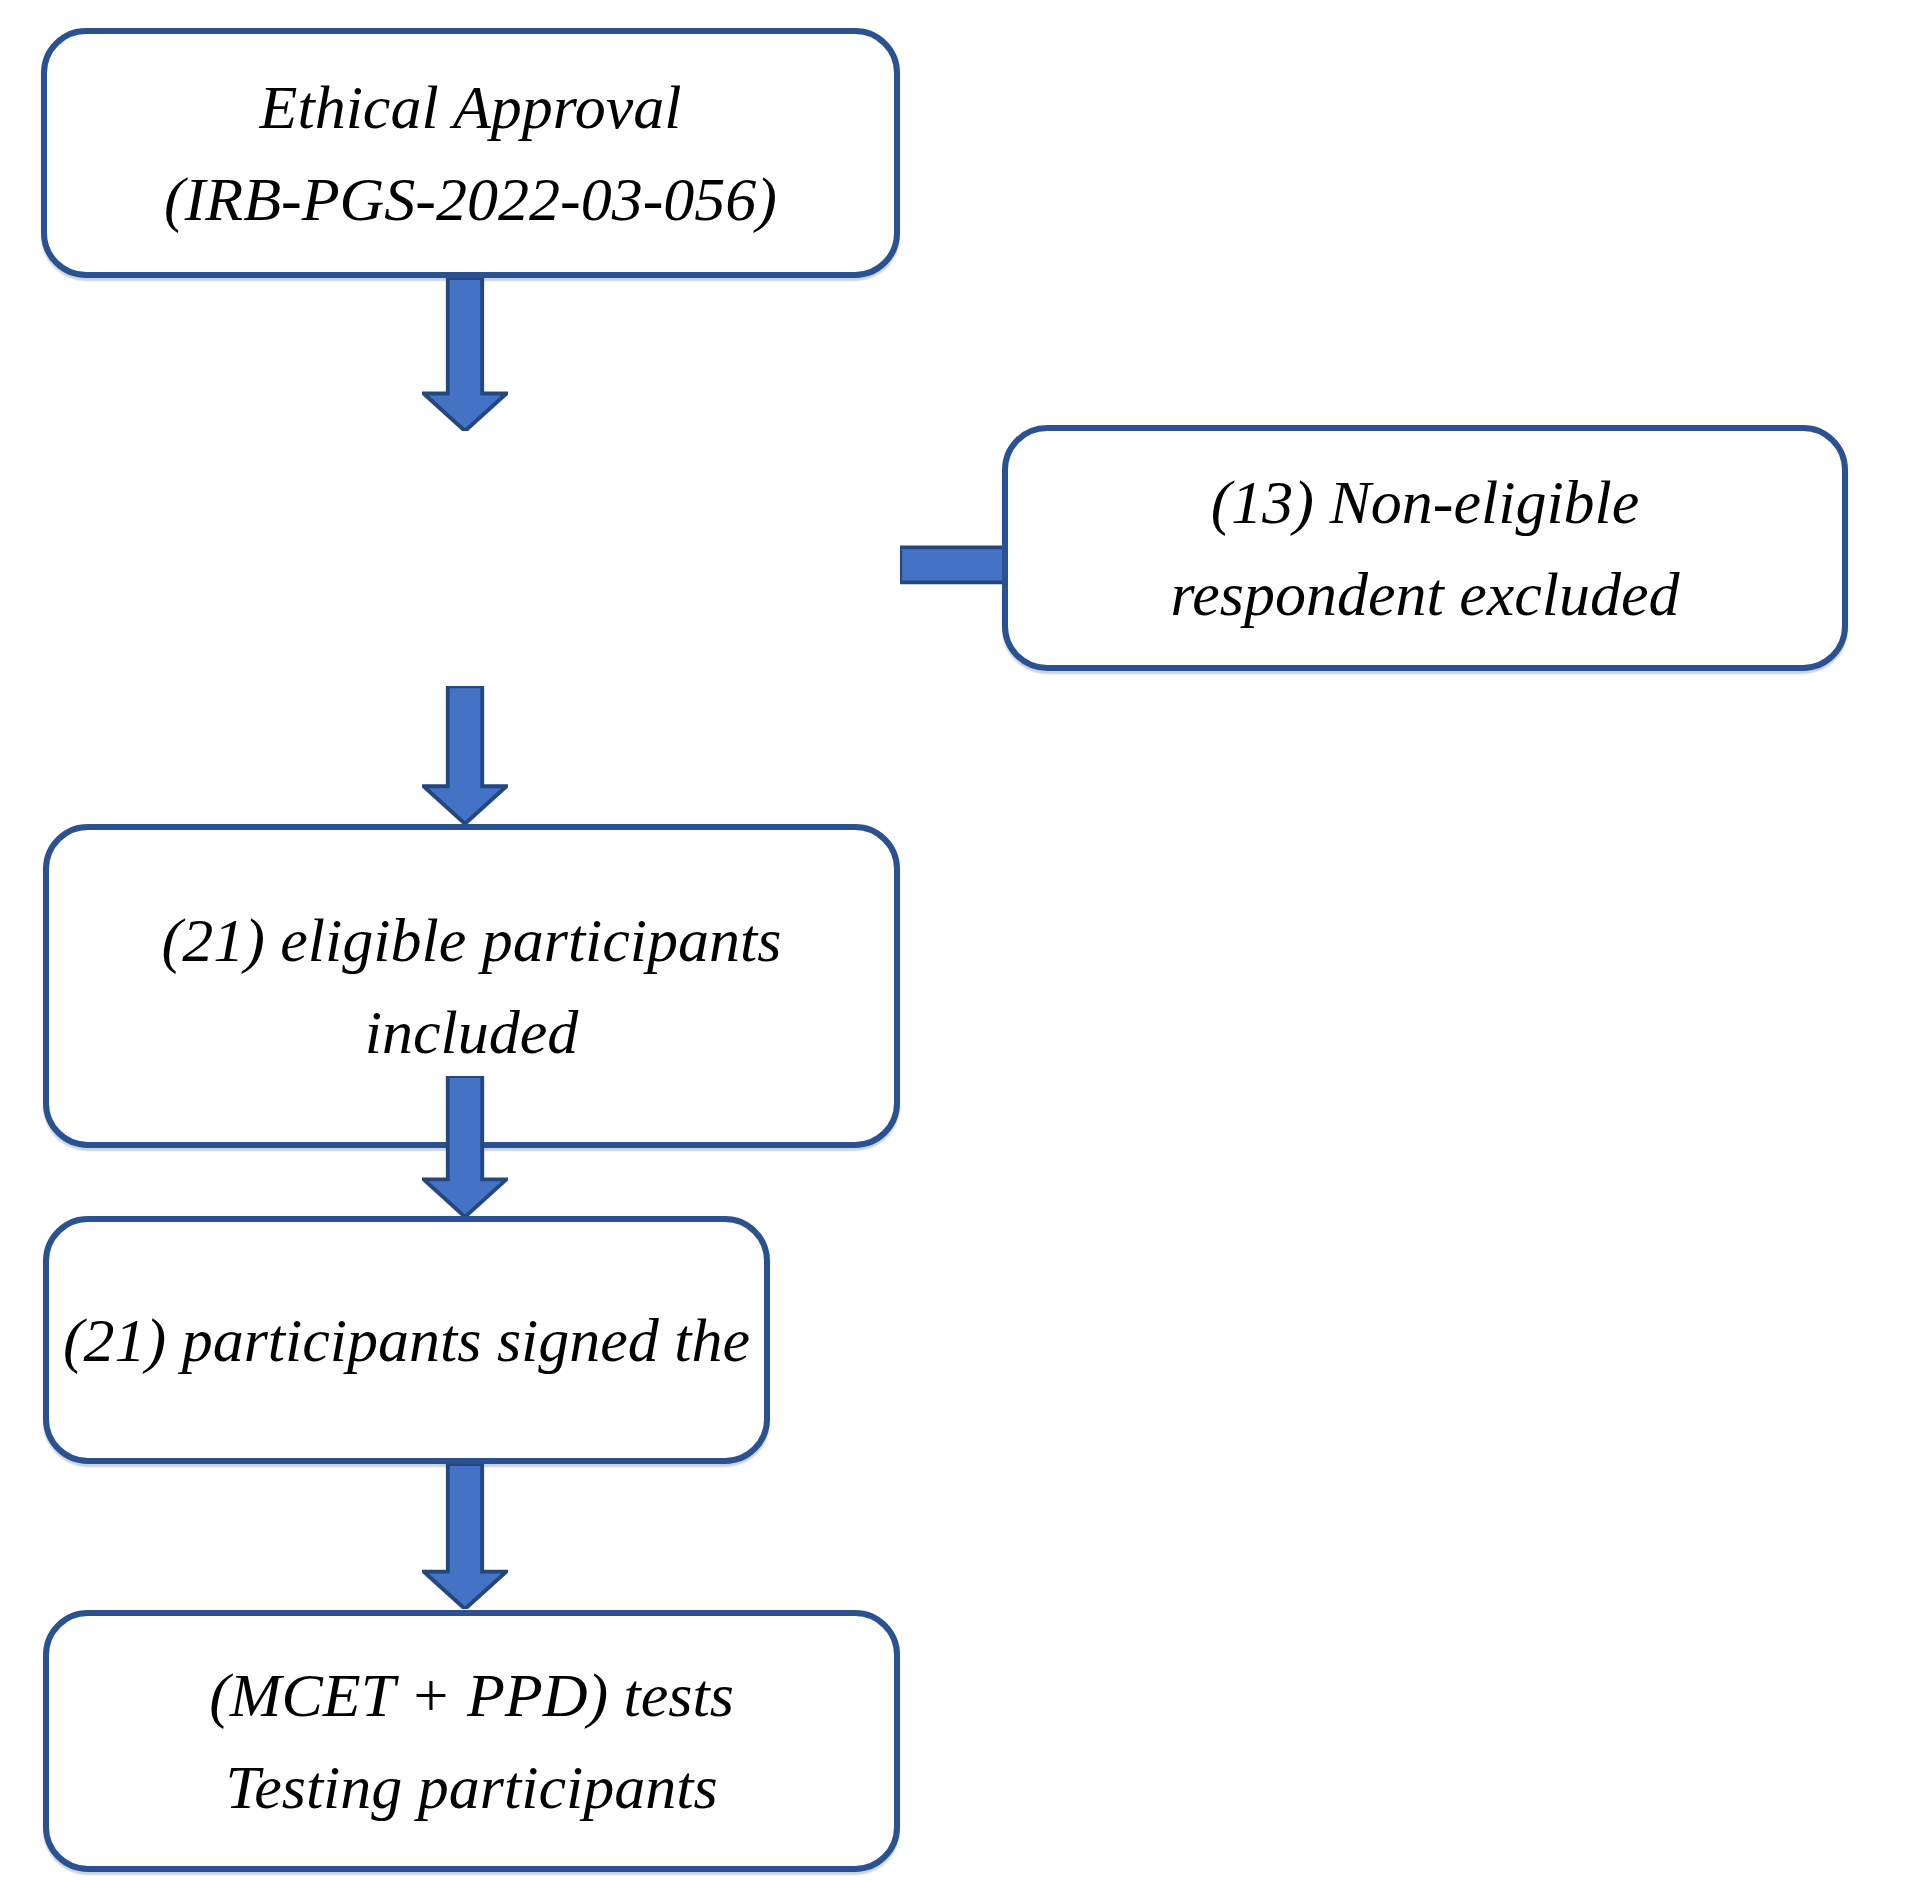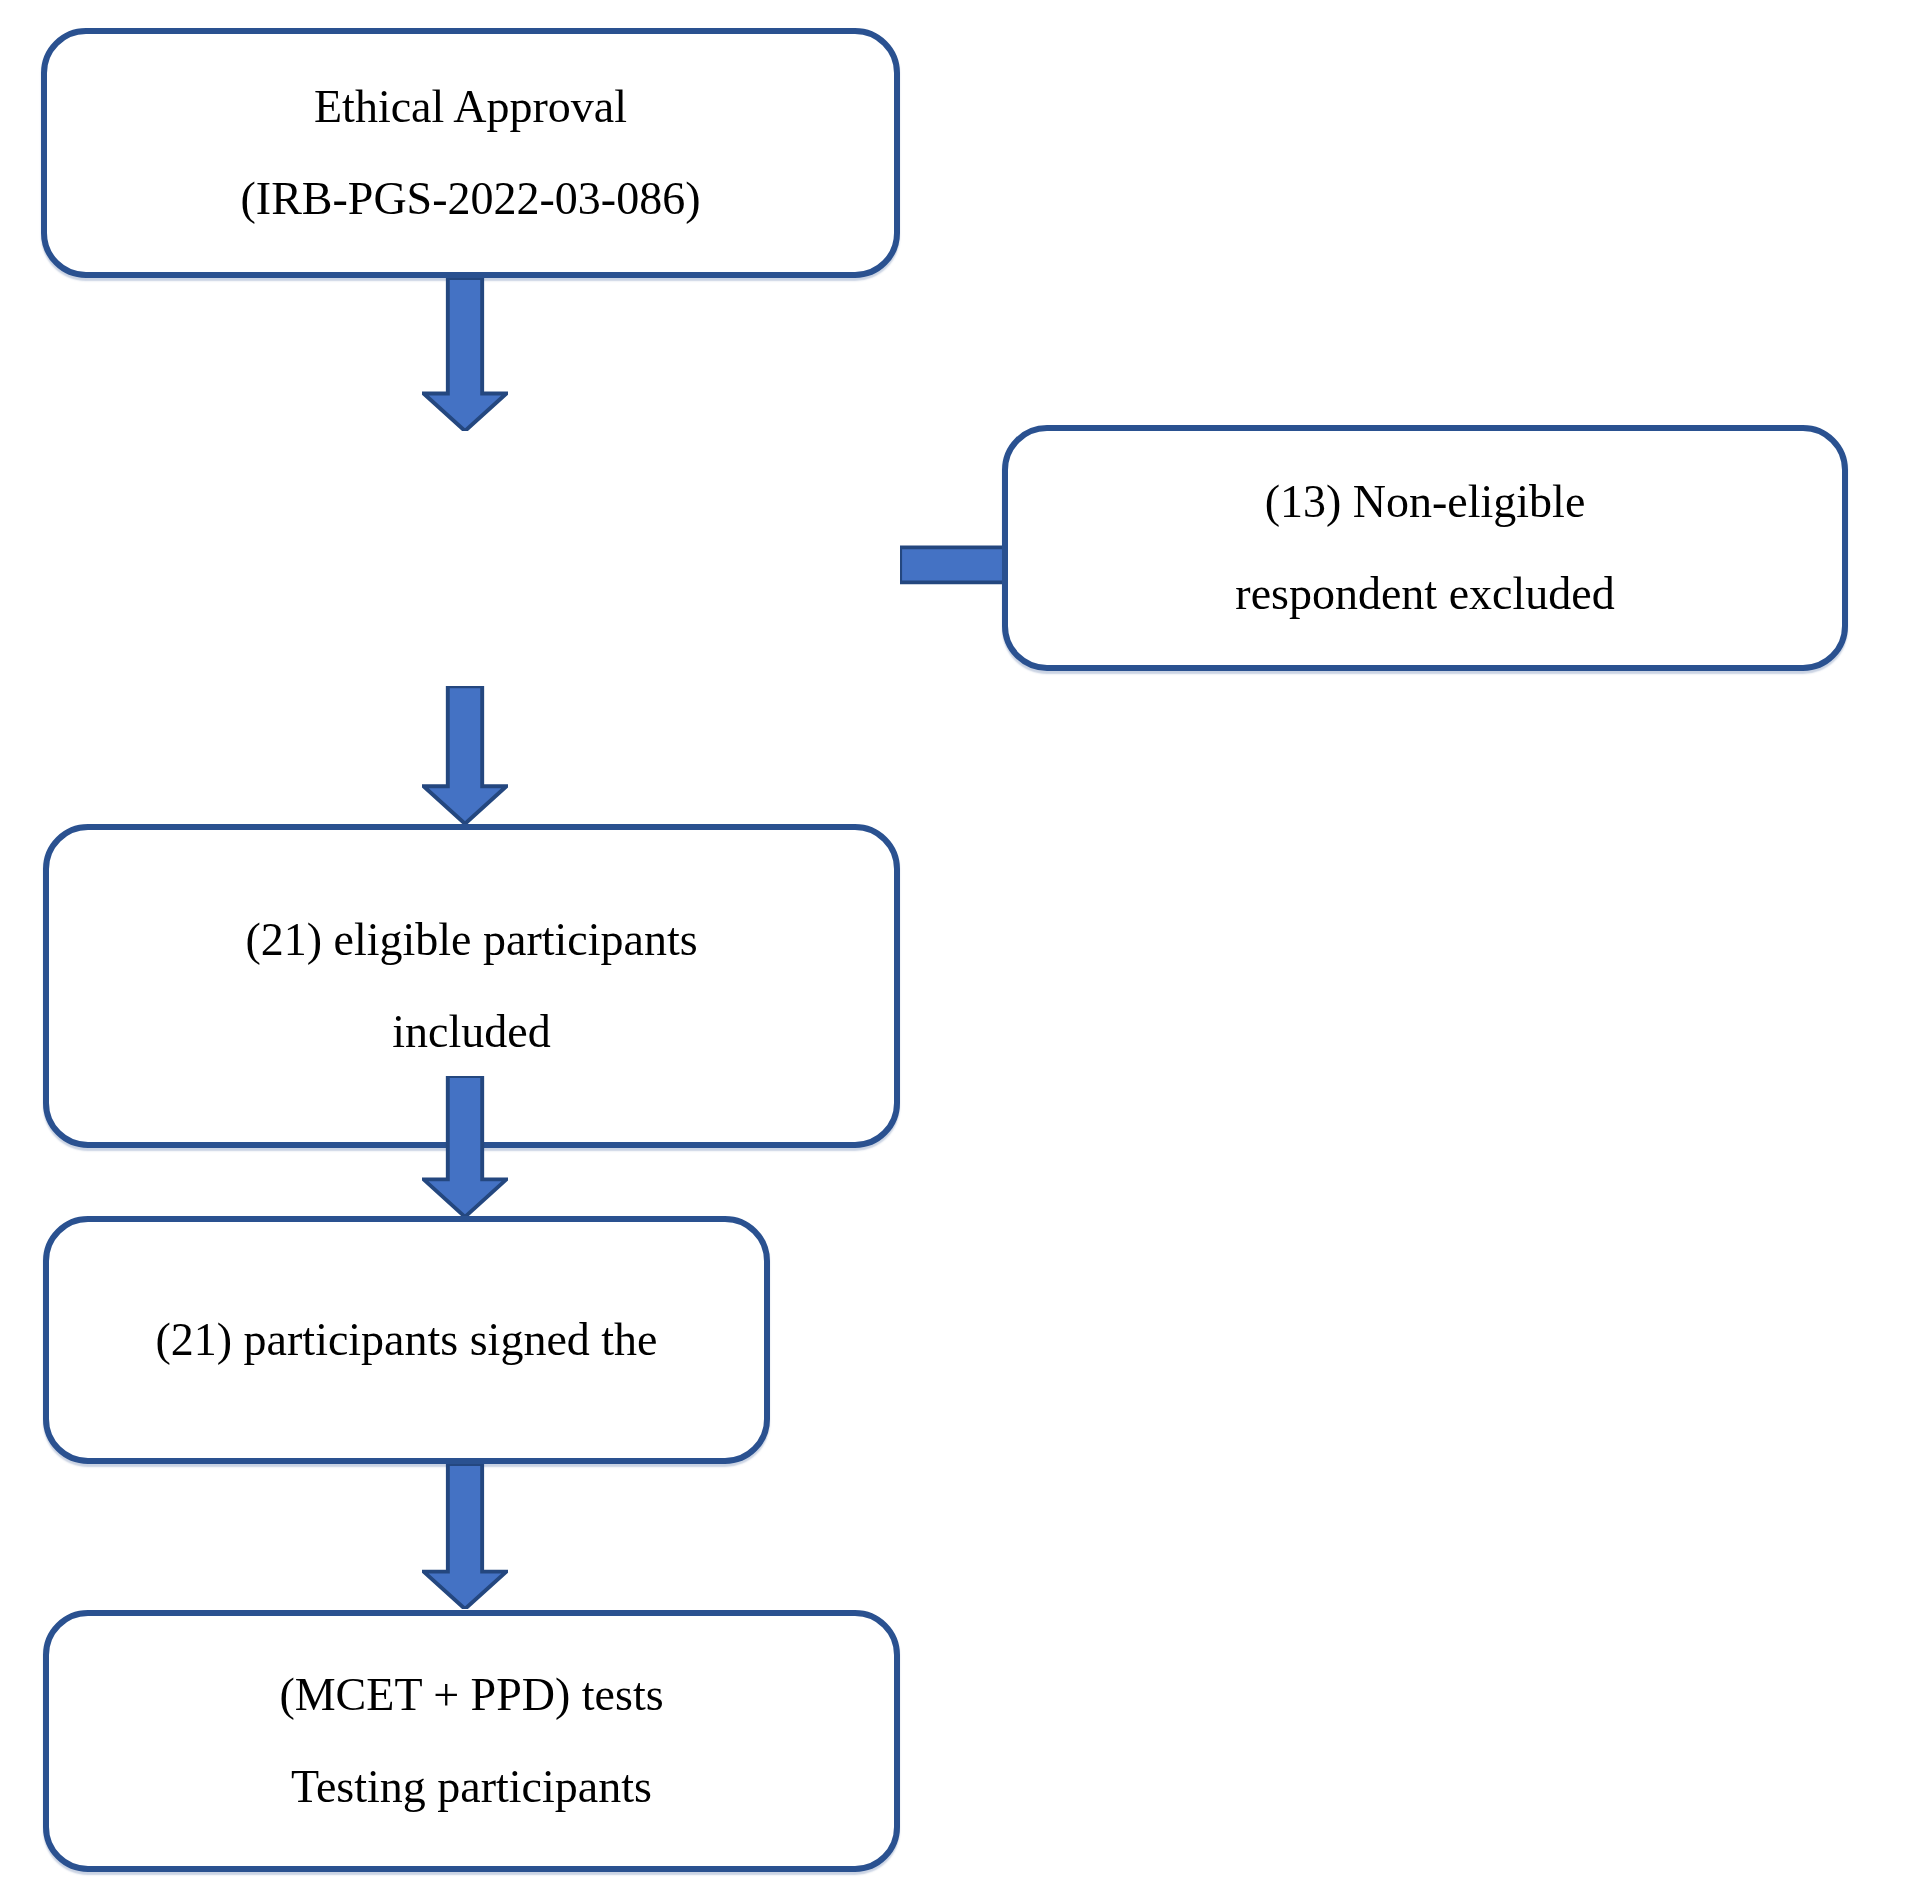--- a/index.html
+++ b/index.html
@@ -19,24 +19,25 @@
     box-sizing: border-box;
     background: #ffffff;
     border: 6.3px solid var(--box-border, #2A5190);
     border-radius: 45px;
     display: flex;
     flex-direction: column;
     justify-content: center;
     align-items: center;
     text-align: center;
     color: var(--text, #000000);
-    font-size: 46px;
+    font-size: 62px;
     line-height: 92px;
     padding: 0 15.6px;
     box-shadow: 0 2.3px 1.6px rgba(42, 81, 144, 0.25);
+    font-style: italic;
   }
   .box .line {
     display: block;
     white-space: nowrap;
   }
   .arrow {
     position: absolute;
     display: block;
   }
   .arrow-shape {
@@ -59,21 +60,21 @@
   .a4 { left: 422px;  top: 1464px; width: 86px; height: 145px; }
   .ar { left: 900px; top: 524px;  width: 142px; height: 81px; }
 </style>
 </head>
 <body>
 
 <div class="canvas">
 
   <div class="box b1">
     <span class="line">Ethical Approval</span>
-    <span class="line">(IRB-PGS-2022-03-086)</span>
+    <span class="line">(IRB-PGS-2022-03-056)</span>
   </div>
 
   <svg class="arrow a1" viewBox="0 0 110 196" aria-hidden="true">
     <polygon class="arrow-shape" points="33,0 77,0 77,148 108,148 55,196 2,148 33,148"></polygon>
   </svg>
 
 
   <svg class="arrow ar" viewBox="0 0 182 104" aria-hidden="true">
     <polygon class="arrow-shape" points="0,30 134,30 134,2 180,52 134,102 134,75 0,75"></polygon>
   </svg>

